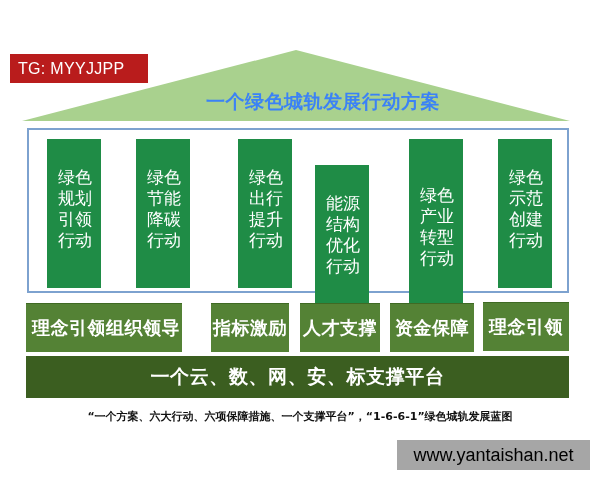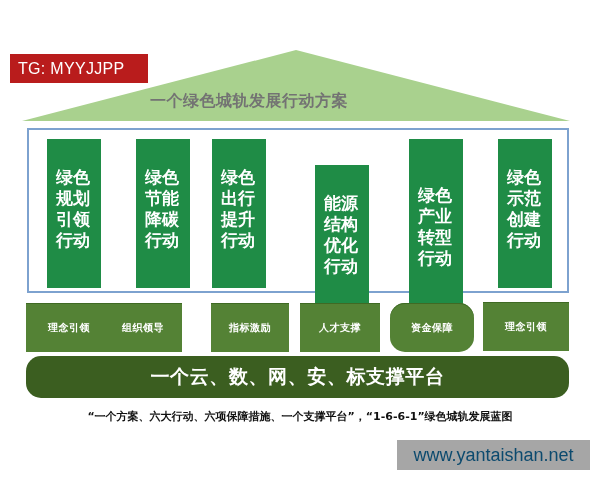--- a/index.html
+++ b/index.html
@@ -12,57 +12,57 @@
     .wm-tg {
       left: 10px; top: 10px; width: 138px; height: 29px;
       background: #b91c1c; color: #ffffff;
       font-family: "Liberation Sans", sans-serif;
       font-size: 16px; line-height: 29px; padding-left: 8px; box-sizing: border-box;
       letter-spacing: 0.3px;
       margin-top: 44px;
     }
     .roof { left: 0; top: 0; width: 600px; height: 130px; }
     .roof-title {
-      left: 150px; top: 88px; width: 290px; text-align: left;
-      font-size: 16px; font-weight: bold; color: #737373; letter-spacing: 0.5px;
+      left: 150px; top: 88px; width: 290px; text-align: right;
+      font-size: 19px; font-weight: bold; color: #3b82f6; letter-spacing: 0.5px;
       line-height: 26px;
     }
     .frame {
       left: 27px; top: 128px; width: 542px; height: 165px;
       border: 2px solid #7da2cf; box-sizing: border-box; background: #ffffff;
     }
     .pillar {
       top: 139px; width: 54px; height: 149px;
       background: #1f8c46; color: #ffffff;
       display: flex; align-items: center; justify-content: center;
     }
     .pillar-text {
-      font-size: 17px; font-weight: bold; line-height: 21px;
-      width: 36px; text-align: left; word-break: break-all;
+      font-size: 17px; font-weight: normal; line-height: 21px;
+      width: 36px; text-align: right; word-break: break-all;
       margin-top: -10px;
     }
     .support {
       top: 303px; height: 49px; background: #548235; color: #ffffff;
       display: flex; align-items: center; justify-content: center;
-      font-size: 10px; font-weight: bold; letter-spacing: 0.5px;
+      font-size: 18px; font-weight: bold; letter-spacing: 0.5px;
       box-shadow: 0 1px 0 #3f6a24 inset;
     }
     .platform {
       left: 26px; top: 356px; width: 543px; height: 42px;
       background: #3b5e20; color: #ffffff;
       display: flex; align-items: center; justify-content: center;
-      font-size: 19px; font-weight: bold; letter-spacing: 0.6px; border-radius: 15px;
+      font-size: 19px; font-weight: bold; letter-spacing: 0.6px;
     }
     .caption {
       left: 40px; top: 409px; width: 520px; text-align: center;
       font-size: 11px; font-weight: bold; color: #111111;
     }
     .wm-site {
       left: 397px; top: 440px; width: 193px; height: 30px;
-      background: #a6a6a6; color: #0c4a6e;
+      background: #a6a6a6; color: #000000;
       font-family: "Liberation Sans", sans-serif;
       font-size: 18px; line-height: 30px; text-align: center;
     }
   </style>
 </head>
 <body>
 
 <div class="abs wm-tg">TG: MYYJJPP</div>
 
 <svg class="abs roof" viewBox="0 0 600 130" width="600" height="130">
@@ -71,37 +71,37 @@
 <div class="abs roof-title">一个绿色城轨发展行动方案</div>
 
 <div class="abs frame"></div>
 
 <div class="abs pillar" style="left:47px;">
   <div class="pillar-text">绿色规划引领行动</div>
 </div>
 <div class="abs pillar" style="left:136px;">
   <div class="pillar-text">绿色节能降碳行动</div>
 </div>
-<div class="abs pillar" style="left:212px;">
+<div class="abs pillar" style="left:238px;">
   <div class="pillar-text">绿色出行提升行动</div>
 </div>
 <div class="abs pillar" style="left:315px;margin-top:26px;">
   <div class="pillar-text">能源结构优化行动</div>
 </div>
 <div class="abs pillar" style="left:409px; height:186px;">
   <div class="pillar-text">绿色产业转型行动</div>
 </div>
 <div class="abs pillar" style="left:498px;">
   <div class="pillar-text">绿色示范创建行动</div>
 </div>
 
 <div class="abs support" style="left:26px; width:86px;">理念引领</div>
 <div class="abs support" style="left:104px; width:78px;">组织领导</div>
 <div class="abs support" style="left:211px; width:78px;">指标激励</div>
 <div class="abs support" style="left:300px; width:80px;">人才支撑</div>
-<div class="abs support" style="left:390px; width:84px;border-radius:15px;">资金保障</div>
+<div class="abs support" style="left:390px; width:84px;">资金保障</div>
 <div class="abs support" style="left:483px; width:86px; top:302px;">理念引领</div>
 
 <div class="abs platform">一个云、数、网、安、标支撑平台</div>
 
 <div class="abs caption">“一个方案、六大行动、六项保障措施、一个支撑平台”，“1-6-6-1”绿色城轨发展蓝图</div>
 
 <div class="abs wm-site">www.yantaishan.net</div>
 
 </body></html>

